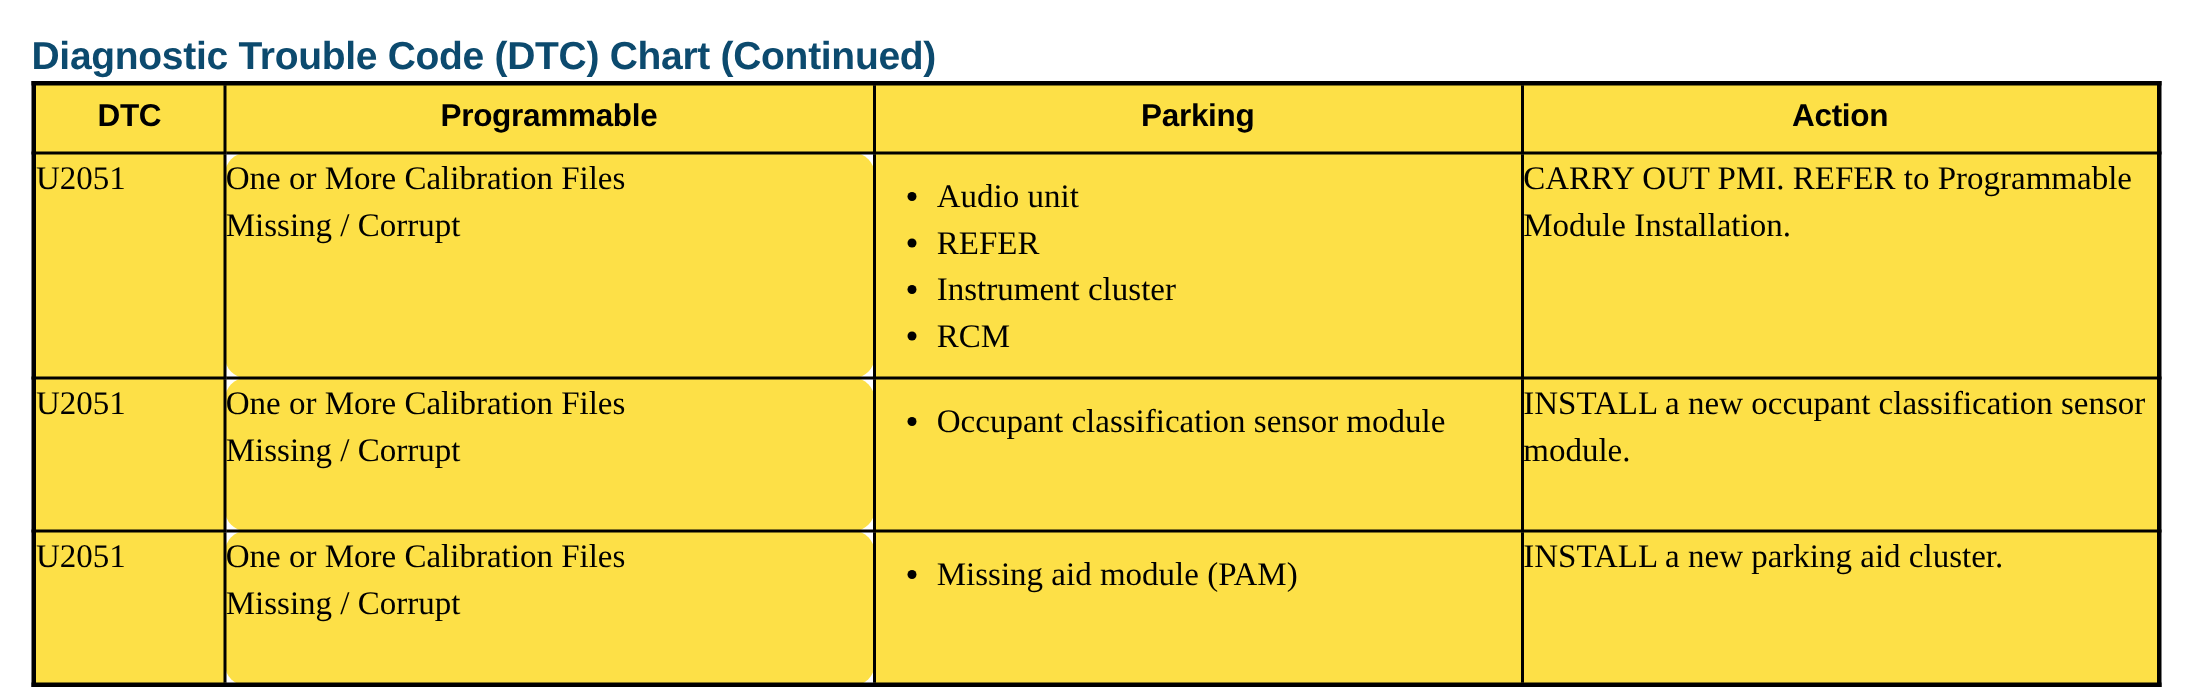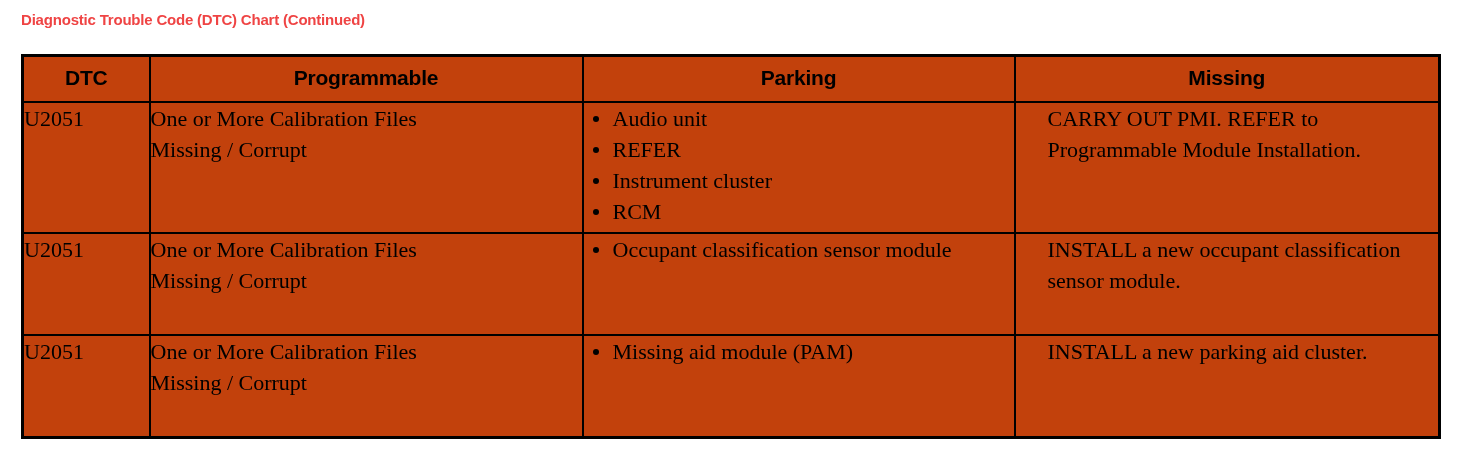--- a/index.html
+++ b/index.html
@@ -20,46 +20,46 @@
   .page {
     position: relative;
     width: 1472px;
     height: 464px;
   }
 
   
   .page-title {
     position: absolute;
     left: 21px;
-    top: 8px;
+    top: 25px;
     font-family: "Liberation Sans", "DejaVu Sans", sans-serif;
     font-weight: bold;
-    font-size: 15px;
+    font-size: 26px;
     line-height: 24px;
     letter-spacing: -0.2px;
     white-space: nowrap;
-    color: #ef4444;
+    color: #0c4a6e;
   }
 
   
   .dtc-table {
     position: absolute;
     left: 21px;
     top: 54px;
     width: 1417px;
     border-collapse: collapse;
     table-layout: fixed;
     border: 3px solid #000000;
   }
   .dtc-table th,
   .dtc-table td {
     border: 2px solid #000000;
     vertical-align: top;
     padding: 0;
-    background: #c2410c;
+    background: #fde047;
   }
 
   
   col.c-dtc    { width: 127px; }
   col.c-desc   { width: 433px; }
   col.c-source { width: 432px; }
   col.c-action { width: 425px; }
 
   
   .dtc-table thead th {
@@ -79,79 +79,80 @@
     font-family: "Liberation Serif", "DejaVu Serif", serif;
     font-size: 22px;
     line-height: 31px;
   }
   .cell-dtc {
     text-align: left;
     padding-top: 11px;
   }
   .cell-desc {
     padding: 11px 10px 10px 17px;
+    border-radius: 14px;
   }
   .cell-source {
     padding: 11px 10px 10px 10px;
   }
   .cell-action {
     padding: 11px 12px 10px 17px;
   }
 
   .desc-line { display: block; white-space: nowrap; }
 
   
   .row-1 td { height: 129px; }
   .row-2 td { height: 100px; }
   .row-3 td { height: 100px; }
 
   
   ul.source-list {
     list-style: none;
     margin: 0;
-    padding: 0;
+    padding: 12px;
   }
   ul.source-list > li {
     position: relative;
     padding-left: 29px;
     margin: 0;
     font-size: 22px;
     line-height: 31px;
   }
   ul.source-list > li > .bullet-dot {
     position: absolute;
     left: 9px;
     top: 13px;
     width: 6px;
     height: 6px;
     background: #000000;
     border-radius: 50%;
   }
-  .action-text { display: block; margin-left: 32px; }
+  .action-text { display: block; }
 </style>
 </head>
 <body>
 
 <div class="page">
 
   <div class="page-title">Diagnostic Trouble Code (DTC) Chart (Continued)</div>
 
   <table class="dtc-table">
     <colgroup>
       <col class="c-dtc">
       <col class="c-desc">
       <col class="c-source">
       <col class="c-action">
     </colgroup>
     <thead>
       <tr>
         <th>DTC</th>
         <th>Programmable</th>
         <th>Parking</th>
-        <th>Missing</th>
+        <th>Action</th>
       </tr>
     </thead>
     <tbody>
 
       <tr class="row-1">
         <td class="cell-dtc">U2051</td>
         <td class="cell-desc">
           <span class="desc-line">One or More Calibration Files</span>
           <span class="desc-line">Missing / Corrupt</span>
         </td>

